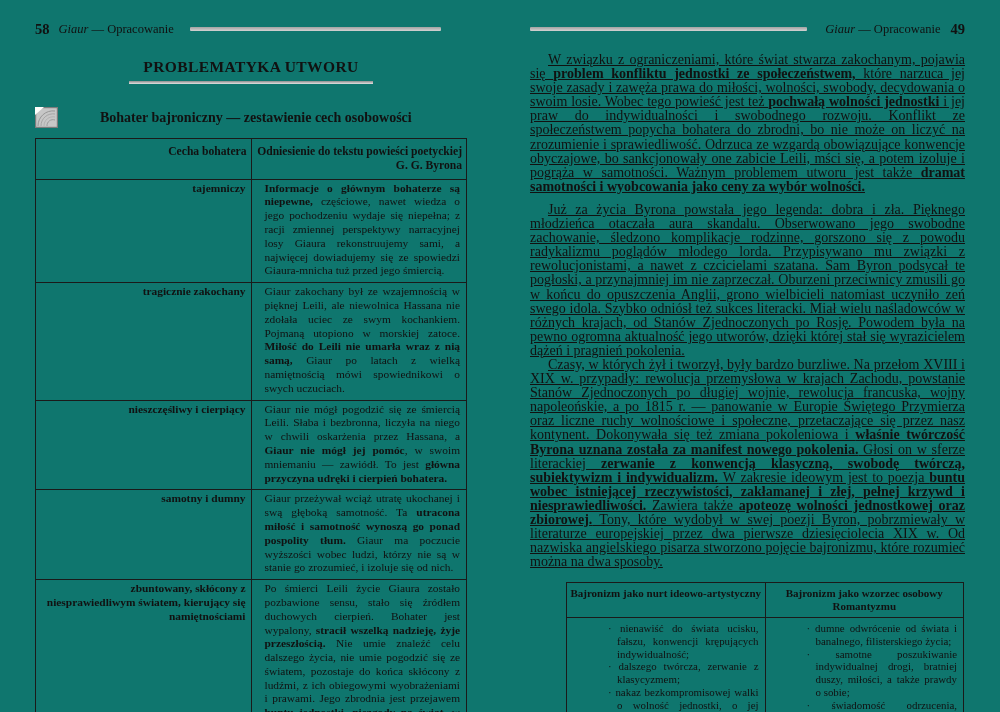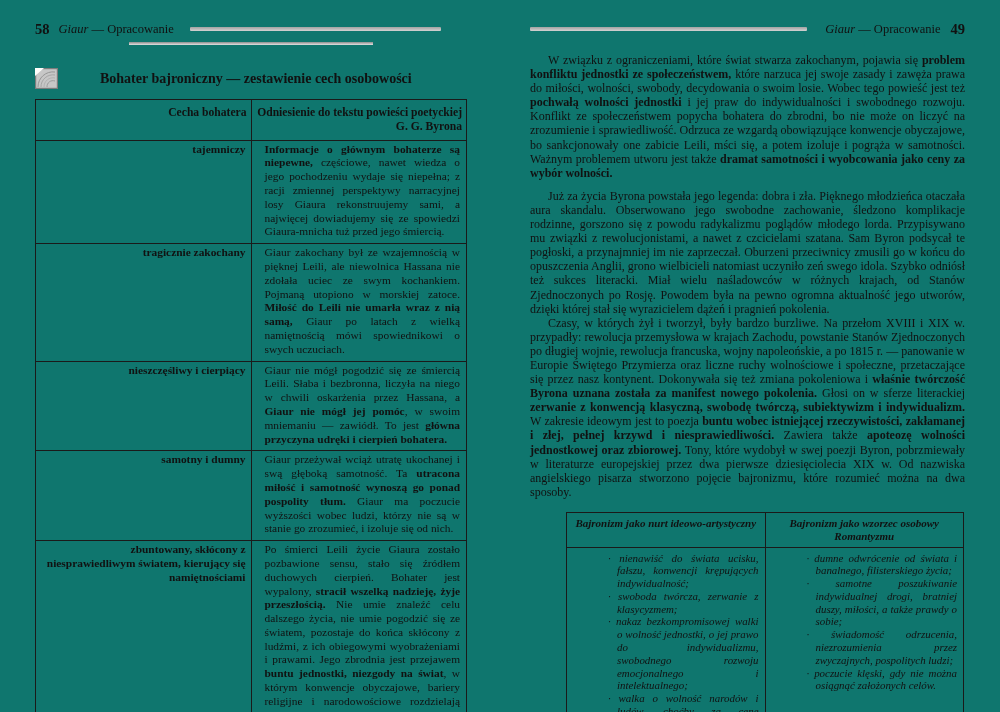--- a/index.html
+++ b/index.html
@@ -35,43 +35,44 @@
   .icon-box{flex:0 0 auto;display:block;}
 
   
   .hero-table{border-collapse:collapse;width:100%;margin-top:10px;font-size:11.4px;line-height:13.8px;table-layout:fixed;}
   .hero-table th,.hero-table td{border:1.4px solid #1a1a1a;vertical-align:top;}
   .hero-table th{font-size:11.6px;text-align:right;padding:6px 4px;}
   .hero-table .cell-label{width:122px;font-weight:bold;padding:2px 5px 18px 6px;text-align:right;}
   .hero-table .cell-desc{padding:2px 6px 4px 13px;text-align:justify;}
 
   
-  .body-par{font-size:12px;line-height:13.9px;text-align:justify;margin:7px 0 0;text-indent:18px;}
+  .body-par{font-size:14px;line-height:13.9px;text-align:justify;margin:7px 0 0;text-indent:18px;text-decoration:underline;}
   .page-right .body-par{line-height:14.1px;}
   .no-gap{margin-top:0;}
 
   
   .baj-table{border-collapse:collapse;margin:13px 0 0 36px;width:398px;font-size:10.9px;line-height:12.8px;table-layout:fixed;}
-  .baj-table th,.baj-table td{border:1.3px solid #1a1a1a;vertical-align:top;font-style:italic;}
+  .baj-table th,.baj-table td{border:1.3px solid #1a1a1a;vertical-align:top;}
   .baj-table th{font-size:11px;text-align:center;padding:4px 3px;}
   .baj-table td{padding:4px 6px 6px 7px;width:50%;}
   .bullet-item{padding-left:9px;text-indent:-9px;text-align:justify;margin-left:34px;}
 </style>
 </head>
 <body>
 
 <div class="spread">
 
   <div class="page page-left">
     <div class="running-head">
       <span class="rh-num">58</span>
       <span class="rh-title"><span class="i">Giaur</span><span> — Opracowanie</span></span>
       <span class="head-rule"></span>
     </div>
 
+    <div class="main-title">PROBLEMATYKA UTWORU</div>
     <div class="title-rule"></div>
 
     <div class="section-head sh1">
       <svg class="icon-box" width="23" height="21" viewBox="0 0 23 21">
         <rect x="0.6" y="0.6" width="21.8" height="19.8" fill="#c7c7c7" stroke="#7c7c7c" stroke-width="1.2"></rect>
         <path d="M3,19 A15,15 0 0 1 20,4" fill="none" stroke="#969696" stroke-width="1"></path>
         <path d="M6,19 A12,12 0 0 1 20,7" fill="none" stroke="#a5a5a5" stroke-width="1"></path>
         <path d="M9,19 A9,9 0 0 1 20,10" fill="none" stroke="#b2b2b2" stroke-width="1"></path>
         <path d="M12,19 A6,6 0 0 1 20,13" fill="none" stroke="#9b9b9b" stroke-width="1"></path>
         <path d="M0,0 L9,0 L0,8 Z" fill="#fdfdfb"></path>
@@ -129,21 +130,21 @@
       <thead>
         <tr>
           <th>Bajronizm jako nurt ideowo-artystyczny</th>
           <th>Bajronizm jako wzorzec osobowy Romantyzmu</th>
         </tr>
       </thead>
       <tbody>
         <tr>
           <td>
               <div class="bullet-item">· nienawiść do świata ucisku, fałszu, konwencji krępujących indywidualność;</div>
-              <div class="bullet-item">· swoboda twórcza, zerwanie z klasycyzmem;</div>
+              <div class="bullet-item">· dalszego twórcza, zerwanie z klasycyzmem;</div>
               <div class="bullet-item">· nakaz bezkompromisowej walki o wolność jednostki, o jej prawo do indywidualizmu, swobodnego rozwoju emocjonalnego i intelektualnego;</div>
               <div class="bullet-item">· walka o wolność narodów i ludów, choćby za cenę największych poświęceń.</div>
             </td>
           <td>
               <div class="bullet-item">· dumne odwrócenie od świata i banalnego, filisterskiego życia;</div>
               <div class="bullet-item">· samotne poszukiwanie indywidualnej drogi, bratniej duszy, miłości, a także prawdy o sobie;</div>
               <div class="bullet-item">· świadomość odrzucenia, niezrozumienia przez zwyczajnych, pospolitych ludzi;</div>
               <div class="bullet-item">· poczucie klęski, gdy nie można osiągnąć założonych celów.</div>
             </td>
         </tr>

